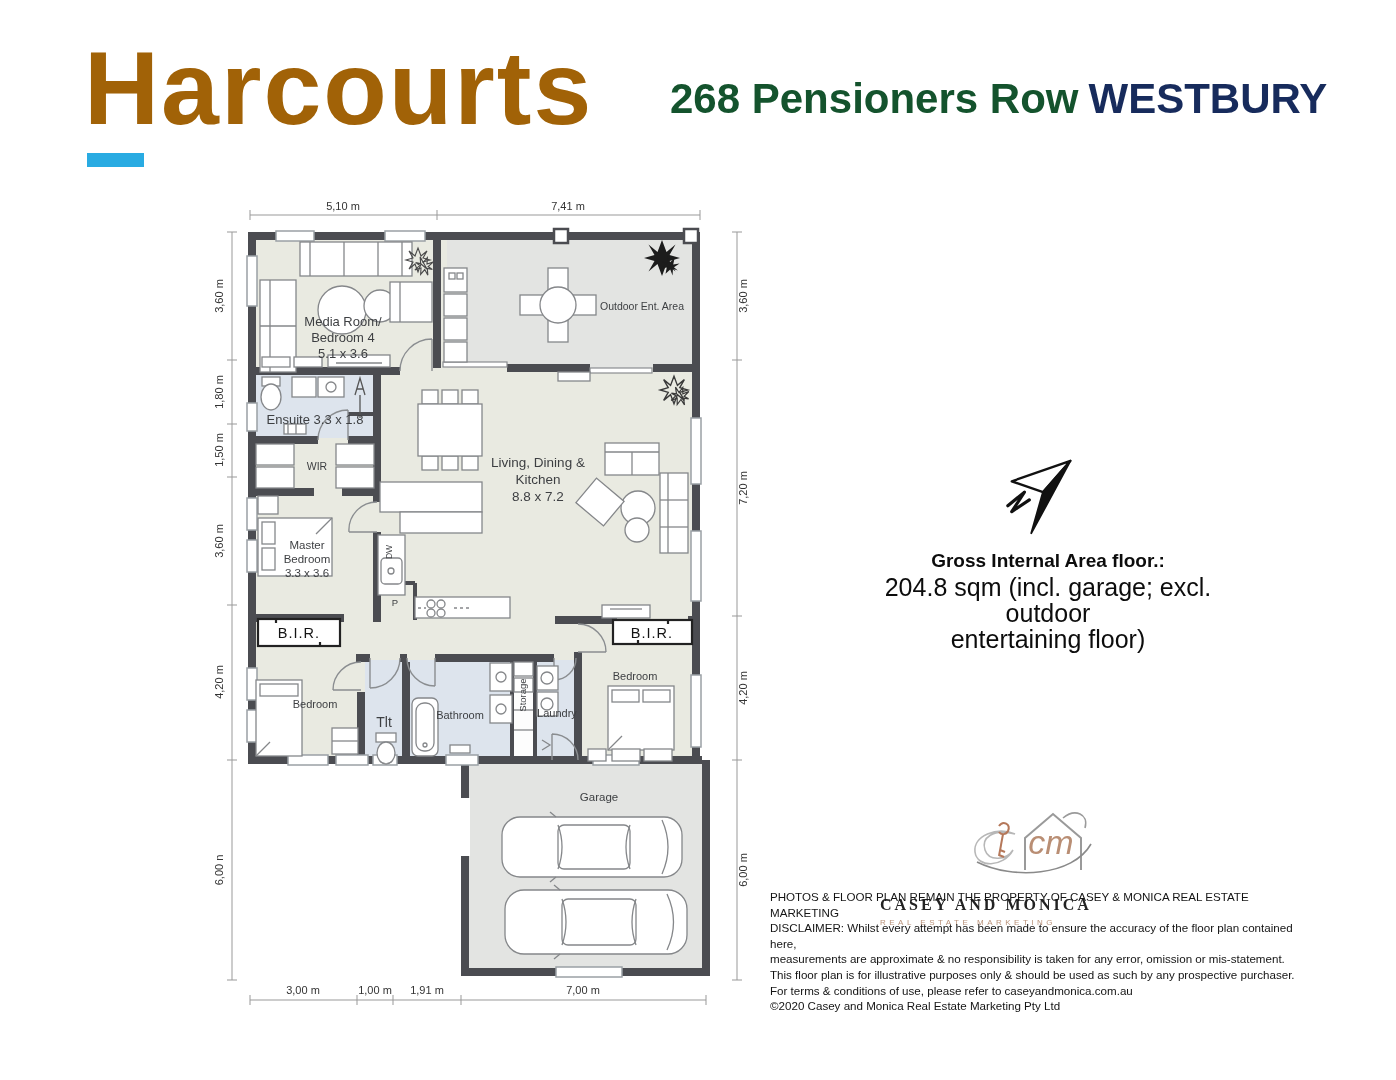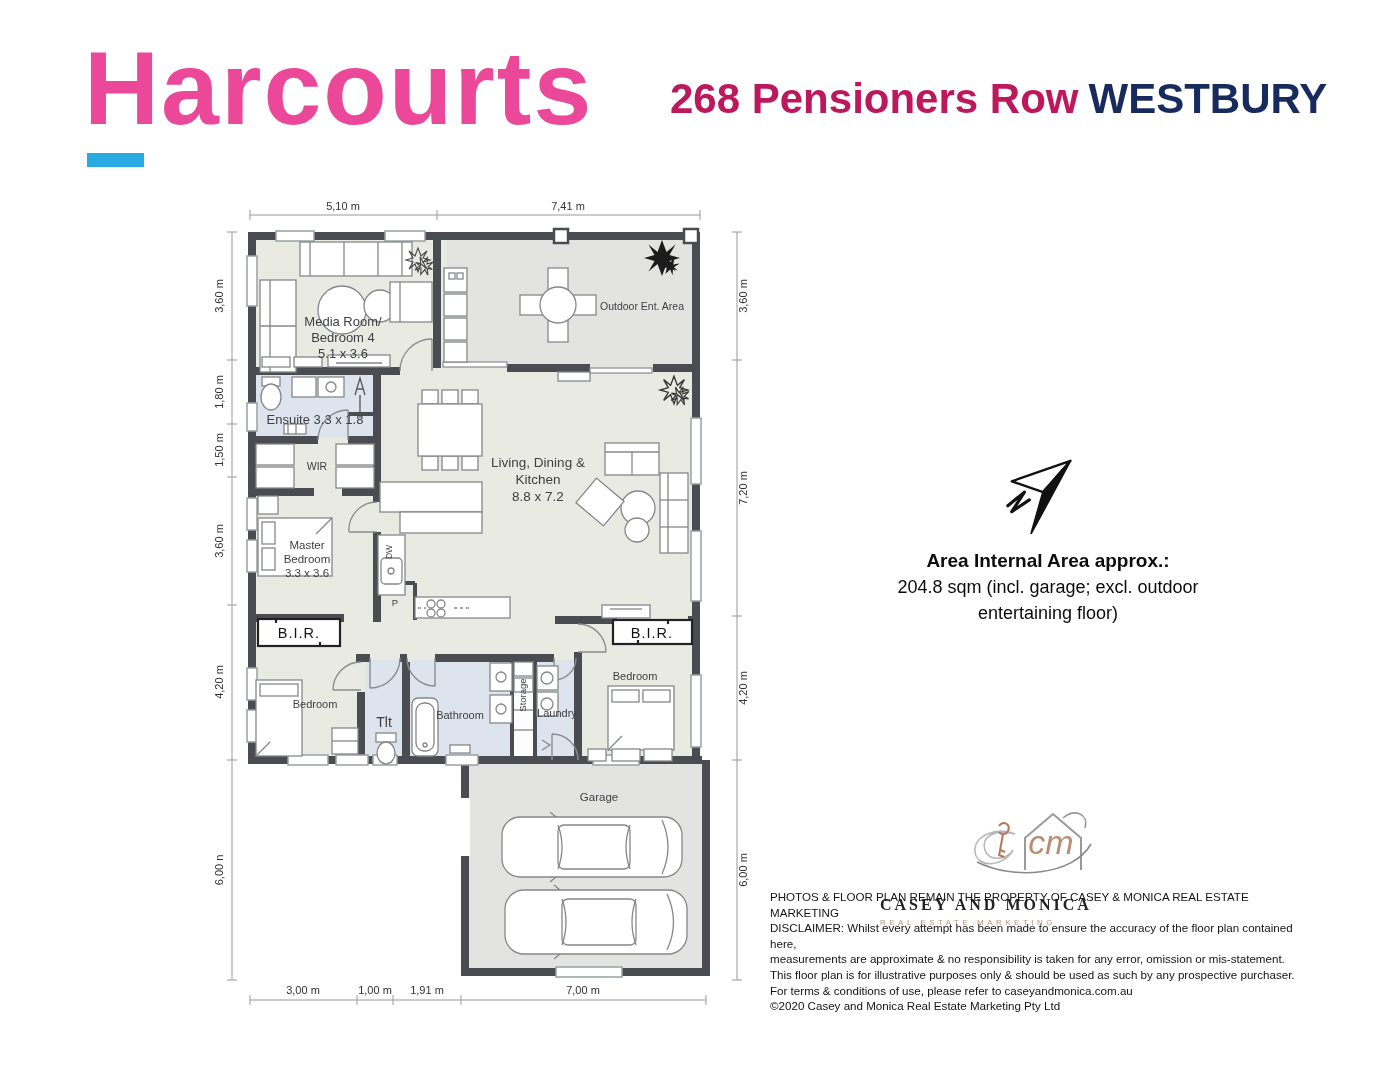--- a/index.html
+++ b/index.html
@@ -1,31 +1,31 @@
 <!DOCTYPE html>
 <html><head>
 <meta charset="utf-8">
 <style>
   html,body{margin:0;padding:0;background:#fff;}
   .page{position:relative;width:1396px;height:1080px;background:#fff;overflow:hidden;
         font-family:"Liberation Sans",sans-serif;}
   
   .logo-text{position:absolute;left:84px;top:36px;font-size:104px;font-weight:700;
-             letter-spacing:2px;color:#ec4899;line-height:1;}
+             letter-spacing:2px;color:#a16207;line-height:1;}
   .logo-underline{position:absolute;left:87px;top:153px;width:57px;height:14px;background:#29abe2;}
   .address{position:absolute;left:670px;top:78px;font-size:42px;font-weight:700;line-height:1;white-space:nowrap;}
-  .addr-street{color:#be185d;margin-top:44px;}
+  .addr-street{color:#14532d;margin-top:44px;}
   .addr-suburb{color:#172b5c;margin-left:10px;}
   
   .plan{position:absolute;left:210px;top:200px;width:560px;height:820px;}
   
   .north{position:absolute;left:1000px;top:450px;width:88px;height:92px;}
   .area-box{position:absolute;left:880px;top:548px;width:336px;text-align:center;color:#0c0c0c;}
   .area-title{font-size:19px;font-weight:700;line-height:26px;}
-  .area-line{font-size:18px;line-height:26px;}
+  .area-line{font-size:25px;line-height:26px;}
   .agency{position:absolute;left:880px;top:804px;width:336px;}
   .agency-name{font-family:"Liberation Serif",serif;font-size:16px;font-weight:700;
                letter-spacing:3px;color:#222;margin-top:10px;}
   .agency-tag{font-size:8px;letter-spacing:3.5px;color:#b9927a;margin-top:4px;}
   .disclaimer{position:absolute;left:770px;top:889px;width:546px;
               font-size:11.6px;line-height:15.6px;color:#141414;}
   svg text{font-family:"Liberation Sans",sans-serif;}
 </style>
 </head>
 <body>
@@ -365,21 +365,21 @@
     </g>
   </svg>
 
   <svg class="north" viewBox="0 0 90 92">
     <polygon points="72,10 12,31 44,42" fill="#fff" stroke="#111" stroke-width="2.4" stroke-linejoin="round"></polygon>
     <polygon points="72,10 44,42 32,84" fill="#111" stroke="#111" stroke-width="2" stroke-linejoin="round"></polygon>
     <path d="M8,56 L25,42 L12,62 L30,50" fill="none" stroke="#111" stroke-width="3.2" stroke-linecap="round" stroke-linejoin="round"></path>
   </svg>
 
   <div class="area-box">
-    <div class="area-title">Area Internal Area approx.:</div>
+    <div class="area-title">Gross Internal Area floor.:</div>
     <div class="area-line">204.8 sqm (incl. garage; excl. outdoor</div>
     <div class="area-line">entertaining floor)</div>
   </div>
 
   <div class="agency">
     <svg width="170" height="82" viewBox="0 0 170 82" style="display:block;margin:0 auto;">
       <path d="M62,66 V34 L90,10 L118,34 V66" fill="none" stroke="#9a9a9a" stroke-width="2"></path>
       <path d="M100,14 C112,4 126,10 122,24" fill="none" stroke="#9a9a9a" stroke-width="1.6"></path>
       <path d="M52,30 C30,24 18,34 22,46 C26,58 44,56 50,46 C40,64 14,64 12,48 C10,32 34,22 52,30 Z" fill="none" stroke="#b7b7b7" stroke-width="1.6"></path>
       <path d="M14,58 C50,76 110,72 128,40" fill="none" stroke="#8a8a8a" stroke-width="1.6"></path>

